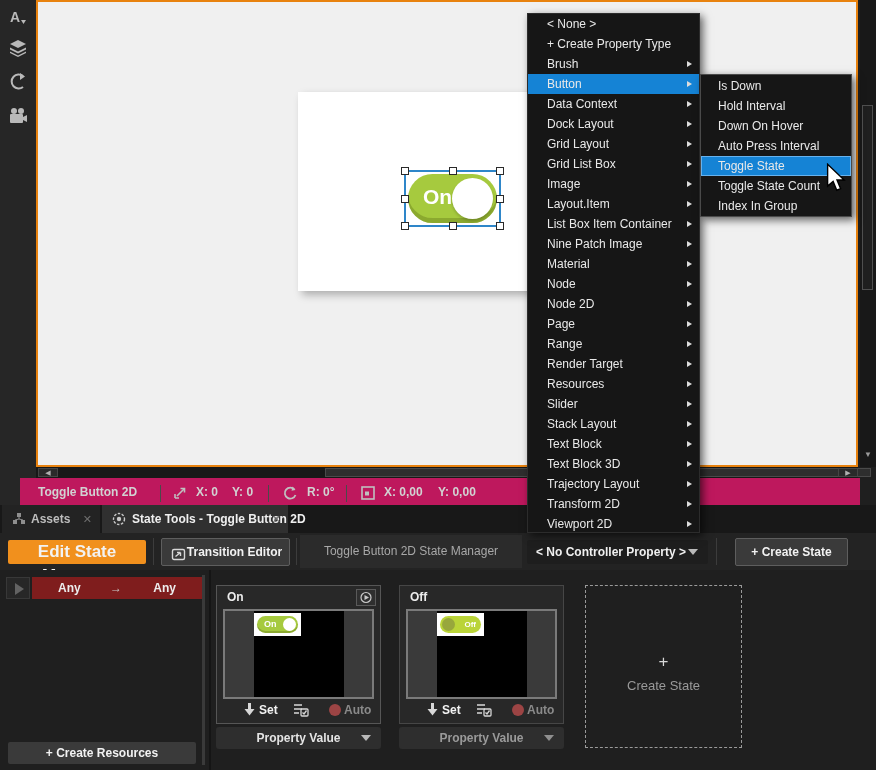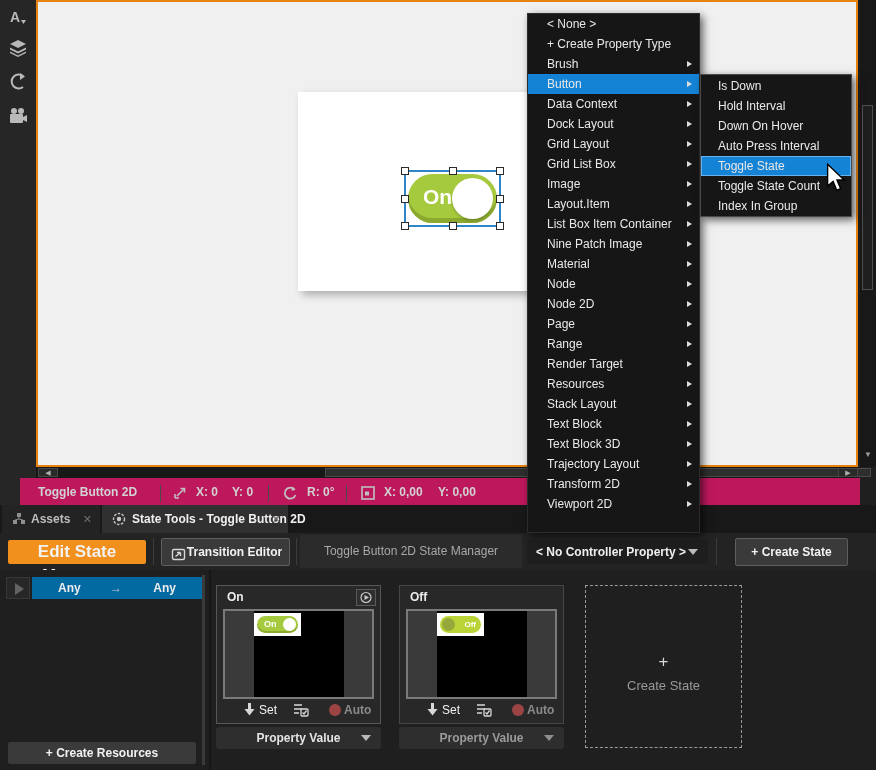--- a/index.html
+++ b/index.html
@@ -65,41 +65,41 @@
   .btn-csg { left:727px; top:5px; width:113px; height:28px; line-height:26px;margin-left:8px; }
   .dd-caret { position:absolute; width:0; height:0; border-left:5px solid transparent; border-right:5px solid transparent;
      border-top:6px solid #b9b9b9; }
 
   
   .bottom { left:0; top:570px; width:876px; height:200px; background:#1f1f1f; }
   .bottom-divider { position:absolute; left:209px; top:0; width:2px; height:200px; background:#151515; }
   .play-box { position:absolute; left:6px; top:7px; width:24px; height:22px; background:#272727; border:1px solid #383838; }
   .play-tri { position:absolute; left:8px; top:5px; width:0; height:0; border-left:9px solid #636363;
      border-top:6px solid transparent; border-bottom:6px solid transparent; }
-  .any-bar { position:absolute; left:32px; top:7px; width:170px; height:22px; background:#0369a1; }
+  .any-bar { position:absolute; left:32px; top:7px; width:170px; height:22px; background:#7f1d1d; }
   .any-bar span { position:absolute; top:4px; font-weight:bold; color:#ececec; }
   .panel-scroll { position:absolute; left:202px; top:5px; width:3px; height:190px; background:#3a3a3a; }
   .btn-ct { left:8px; top:172px; width:188px; height:22px; background:#3a3a3a; line-height:22px; }
 
   
   .card { position:absolute; top:15px; width:165px; height:139px; background:#282828; border:1px solid #464646; }
   .card .cname { position:absolute; left:10px; top:4px; font-weight:bold; color:#ececec; }
   .preview-btn { position:absolute; right:4px; top:3px; width:20px; height:17px; background:#2f2f2f; border:1px solid #5a5a5a; }
   .thumb { position:absolute; left:6px; top:23px; width:151px; height:90px; border:2px solid #7a7a7a; background:#3a3a3a; }
   .thumb .black { position:absolute; left:29px; top:0; width:90px; height:86px; background:#000; }
   .chip { position:absolute; left:29px; top:2px; width:47px; height:23px; background:#fff; }
   .mini-pill { position:absolute; left:3px; top:3px; width:41px; height:17px; border-radius:9px; }
   .mini-on { background:#a6ca3e; box-shadow: inset 0 -2px 0 rgba(90,110,20,0.35); }
   .mini-on .t { position:absolute; left:7px; top:3px; font-size:9px; font-weight:bold; color:#fff; }
   .mini-on .k { position:absolute; right:2px; top:2px; width:13px; height:13px; background:#fff; border-radius:50%; }
   .mini-off { background:#bad438; }
   .mini-off .t { position:absolute; right:5px; top:4px; font-size:8px; font-weight:bold; color:#fff; }
   .mini-off .k { position:absolute; left:2px; top:2px; width:13px; height:13px; background:#98a73c; border-radius:50%; }
   .set-icon { position:absolute; left:26px; top:117px; width:13px; height:13px; color:#d8d8d8; }
-  .set-lbl { position:absolute; left:42px; top:117px; font-weight:normal; color:#f2f2f2; }
+  .set-lbl { position:absolute; left:42px; top:117px; font-weight:bold; color:#f2f2f2; }
   .list-icon { position:absolute; left:76px; top:117px; width:16px; height:14px; color:#d8d8d8; }
   .auto-dot { position:absolute; left:112px; top:118px; width:12px; height:12px; border-radius:50%; background:#9c4444; }
   .auto-lbl { position:absolute; left:127px; top:117px; font-weight:bold; color:#8a8a8a; }
   .pv-dd { position:absolute; top:157px; width:165px; height:22px; background:#2e2e2e; border-radius:3px;
      text-align:center; line-height:22px; font-weight:bold; color:#e4e4e4; }
   .pv-dim { color:#9a9a9a; }
   .create-state { position:absolute; left:585px; top:15px; width:157px; height:163px; border:1px dashed #9a9a9a; }
   .cs-plus { position:absolute; left:0; right:0; top:66px; text-align:center; font-size:17px; color:#d8d8d8; }
   .cs-lbl { position:absolute; left:0; right:0; top:92px; text-align:center; font-size:13px; color:#9a9a9a; }
 
@@ -365,20 +365,21 @@
       <div class="menu-item"><span>Layout.Item</span><span class="menu-arrow"></span></div>
       <div class="menu-item"><span>List Box Item Container</span><span class="menu-arrow"></span></div>
       <div class="menu-item"><span>Nine Patch Image</span><span class="menu-arrow"></span></div>
       <div class="menu-item"><span>Material</span><span class="menu-arrow"></span></div>
       <div class="menu-item"><span>Node</span><span class="menu-arrow"></span></div>
       <div class="menu-item"><span>Node 2D</span><span class="menu-arrow"></span></div>
       <div class="menu-item"><span>Page</span><span class="menu-arrow"></span></div>
       <div class="menu-item"><span>Range</span><span class="menu-arrow"></span></div>
       <div class="menu-item"><span>Render Target</span><span class="menu-arrow"></span></div>
       <div class="menu-item"><span>Resources</span><span class="menu-arrow"></span></div>
+      <div class="menu-item"><span>Slider</span><span class="menu-arrow"></span></div>
       <div class="menu-item"><span>Stack Layout</span><span class="menu-arrow"></span></div>
       <div class="menu-item"><span>Text Block</span><span class="menu-arrow"></span></div>
       <div class="menu-item"><span>Text Block 3D</span><span class="menu-arrow"></span></div>
       <div class="menu-item"><span>Trajectory Layout</span><span class="menu-arrow"></span></div>
       <div class="menu-item"><span>Transform 2D</span><span class="menu-arrow"></span></div>
       <div class="menu-item"><span>Viewport 2D</span><span class="menu-arrow"></span></div>
     </div>
   <div class="abs submenu">
       <div class="menu-item"><span>Is Down</span></div>
       <div class="menu-item"><span>Hold Interval</span></div>

